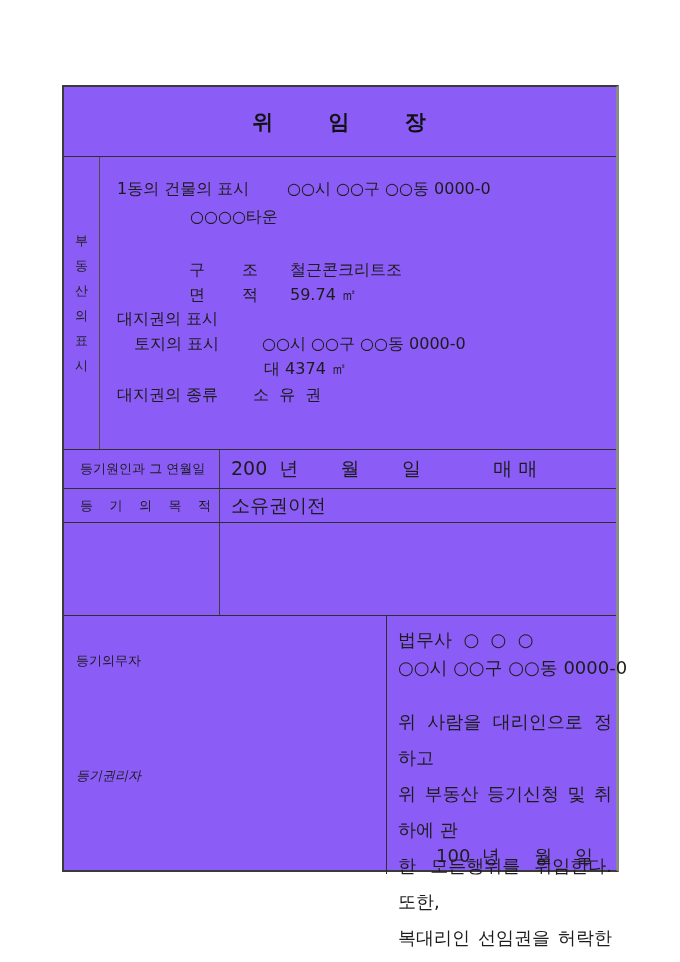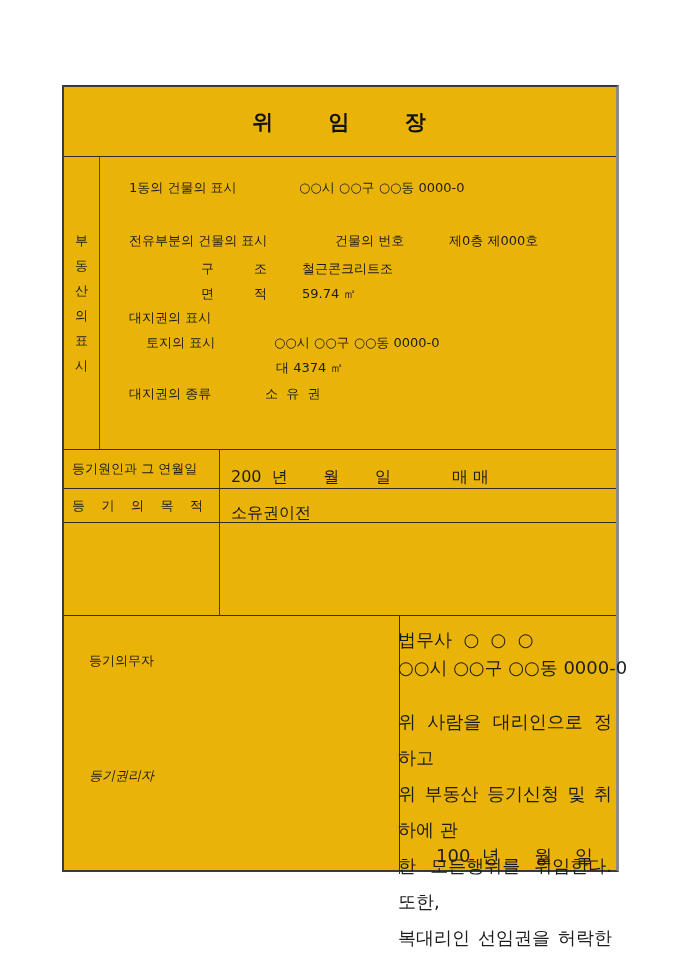--- a/index.html
+++ b/index.html
@@ -9,63 +9,63 @@
     font-family: "DejaVu Sans", "Liberation Sans", sans-serif;
     color: #1c1c1c;
   }
   .page { position: relative; width: 680px; height: 962px; background: #fff; overflow: hidden; }
 
   .doc {
     position: absolute; left: 62px; top: 85px;
     width: 557px; height: 787px;
     border: 2px solid #3a3a3a;
     border-right: 3px solid #8a8a8a;
-    background: #eab308;
+    background: #8b5cf6;
   }
   .sec { position: absolute; left: 0; width: 100%; border-bottom: 1.5px solid #2e2e2e; }
 
   
   .title-row { top: 0; height: 70px; display: flex; align-items: center; justify-content: center; }
   .doc-title {
     font-size: 21px; font-weight: bold; color: #111;
     white-space: pre; word-spacing: 44px; letter-spacing: 2px;
   }
 
   
   .prop-sec { top: 70px; height: 293px; }
   .side-label {
     position: absolute; left: 0; top: 0; width: 36px; height: 100%;
     border-right: 1.5px solid #4a4a4a;
     display: flex; flex-direction: column; align-items: center; justify-content: center;
   }
   .side-label span { display: block; font-size: 13px; line-height: 25px; color: #222; }
   .prop-content { position: absolute; left: 37px; top: 0; right: 0; height: 100%; }
-  .pline { position: absolute; left: 16px; width: 100%; height: 18px; font-size: 13px; white-space: pre; }
+  .pline { position: absolute; left: 4px; width: 100%; height: 18px; font-size: 16px; white-space: pre; }
   .pline span { position: absolute; top: 0; white-space: pre; }
 
   
   .cause-row  { top: 363px; height: 39px; }
   .purpose-row{ top: 402px; height: 34px; }
   .empty-row  { top: 436px; height: 93px; }
   .row-label {
     position: absolute; left: 0; top: 0; width: 156px; height: 100%;
     border-right: 1.5px solid #3d3d3d;
-    display: flex; align-items: center; padding-left: 8px;
+    display: flex; align-items: center; padding-left: 16px;
     font-size: 13px; white-space: pre;
   }
   .row-value {
-    position: absolute; left: 157px; top: 8px; right: 0; height: 100%;
+    position: absolute; left: 157px; top: 0; right: 0; height: 100%;
     display: flex; align-items: center; padding-left: 10px;
-    font-size: 16px; white-space: pre;
+    font-size: 19px; white-space: pre;
   }
   .empty-row .row-label { border-right: 1.5px solid #3d3d3d; }
 
   
   .bottom-sec { top: 529px; height: 258px; border-bottom: none; }
-  .parties-cell { position: absolute; left: 0; top: 0; width: 323px; height: 100%; border-right: 1.5px solid #2e2e2e; margin-left: 13px; }
+  .parties-cell { position: absolute; left: 0; top: 0; width: 323px; height: 100%; border-right: 1.5px solid #2e2e2e; }
   .party-label { position: absolute; left: 12px; font-size: 13px; }
   .obligor-label { top: 36px; }
   .rightsholder-label { top: 151px; font-style: italic; }
 
   .agent-cell { position: absolute; left: 324px; top: 0; right: 0; height: 100%; }
   .agent-line { position: absolute; left: 10px; right: 4px; font-size: 18px; white-space: pre; }
   .agent-name { top: 12px; }
   .agent-addr { top: 40px; }
   .agent-para { top: 88px; line-height: 36px; white-space: pre-line; text-align: justify; }
   .agent-date { top: 228px; left: 48px; }
@@ -87,24 +87,22 @@
         <span>산</span>
         <span>의</span>
         <span>표</span>
         <span>시</span>
       </div>
       <div class="prop-content">
         <div class="pline" style="top:22px">
           <span style="left:12px">1동의 건물의 표시</span>
           <span style="left:182px">○○시 ○○구 ○○동 0000-0</span>
         </div>
-        <div class="pline" style="top:75px">
-          <span style="left:12px">전유부분의 건물의 표시</span>
-          <span style="left:218px">건물의 번호</span>
-          <span style="left:332px">제0층 제000호</span>
+        <div class="pline" style="top:50px">
+          <span style="left:85px">○○○○타운</span>
         </div>
         <div class="pline" style="top:103px">
           <span style="left:84px">구</span>
           <span style="left:137px">조</span>
           <span style="left:185px">철근콘크리트조</span>
         </div>
         <div class="pline" style="top:128px">
           <span style="left:84px">면</span>
           <span style="left:137px">적</span>
           <span style="left:185px">59.74 ㎡</span>

